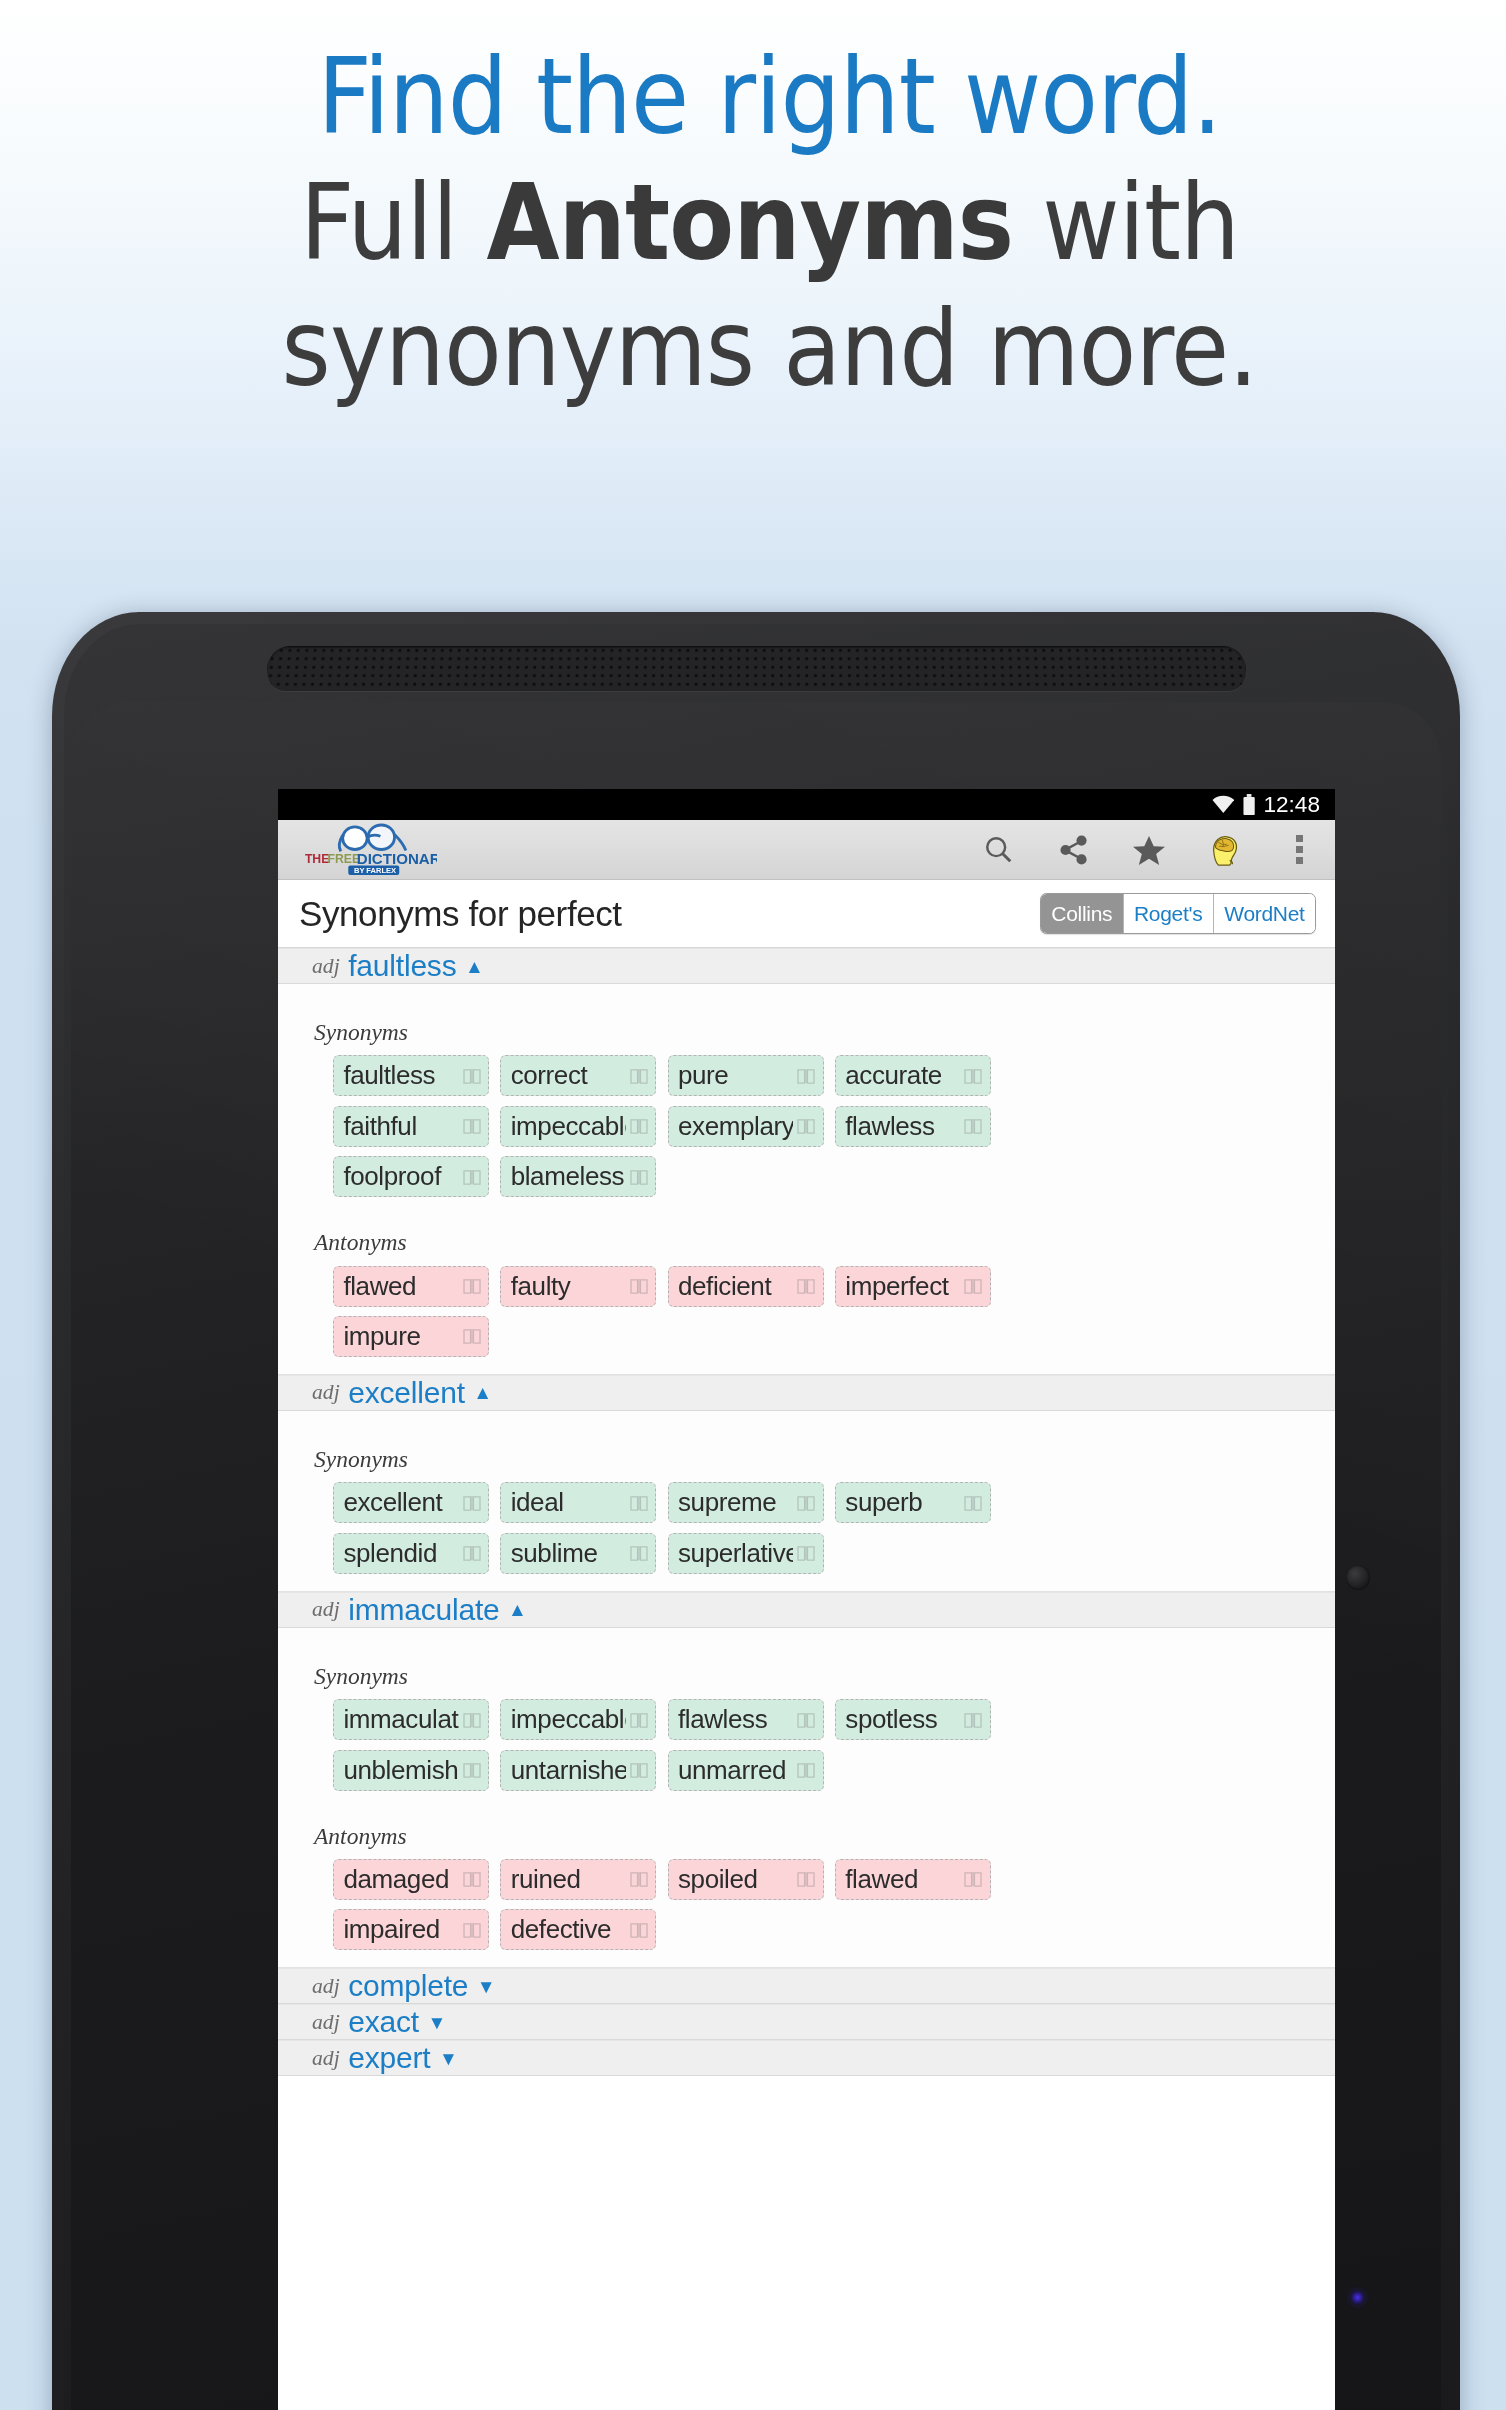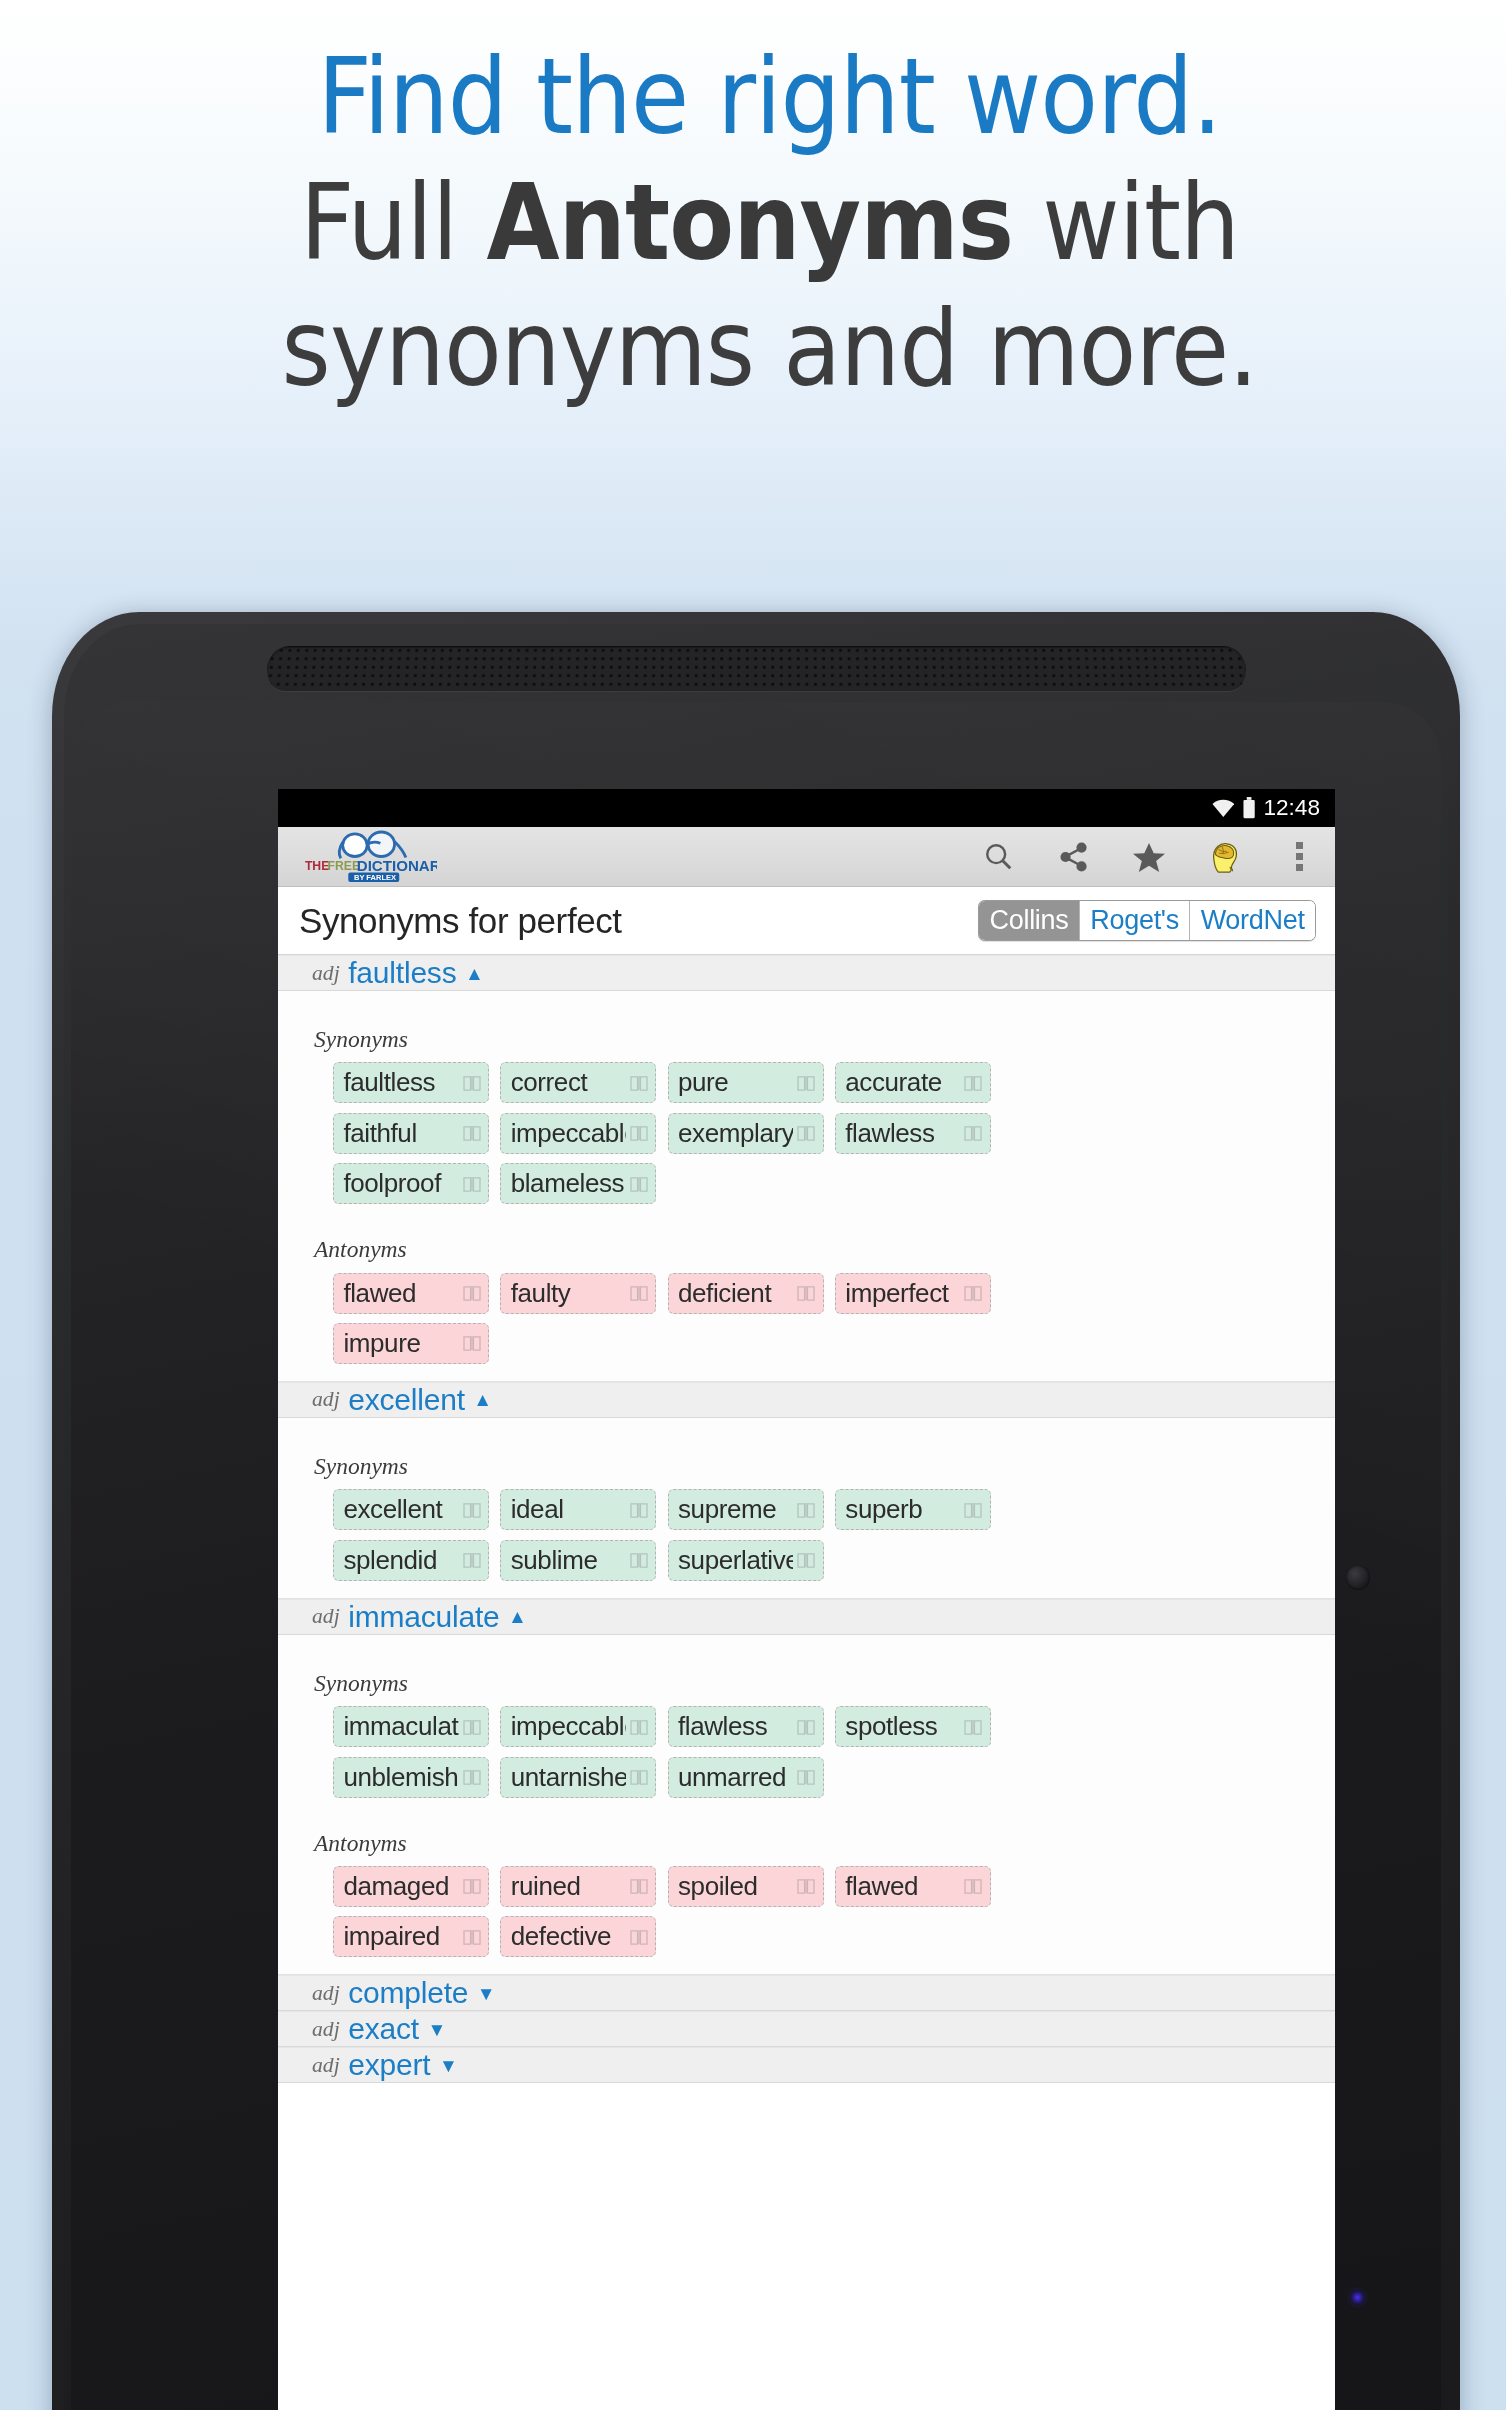--- a/index.html
+++ b/index.html
@@ -107,21 +107,21 @@
     left: 226px;      
     top: 177px;       
     width: 1057px;
     height: 1716px;
     background: #ffffff;
     overflow: hidden;
   }
 
   
   .statusbar {
-    height: 38px;
+    height: 31px;
     background: #000;
     display: flex;
     align-items: center;
     justify-content: flex-end;
     padding-right: 15px;
     gap: 8.5px;
   }
   .st-time {
     color: #ffffff;
     font-size: 22.6px;
@@ -168,21 +168,21 @@
     border: 0.9px solid #9a9a9a;
     border-radius: 6.6px;
     overflow: hidden;
     height: 41px;
     background: #fff;
     box-shadow: 0 0.9px 0.9px rgba(0,0,0,0.12);
   }
   .srcbtn {
     display: flex; align-items: center;
     padding: 0 10.4px;
-    font-size: 27px;
+    font-size: 21px;
     color: #1b7ec6;
     border-right: 0.9px solid #b5b5b5;
     background: #fff;
     letter-spacing: -0.3px;
   }
   .srcbtn:last-child { border-right: none; }
   .srcbtn.active { background: #949494; color: #ffffff; }
 
   
   .sense-head {

